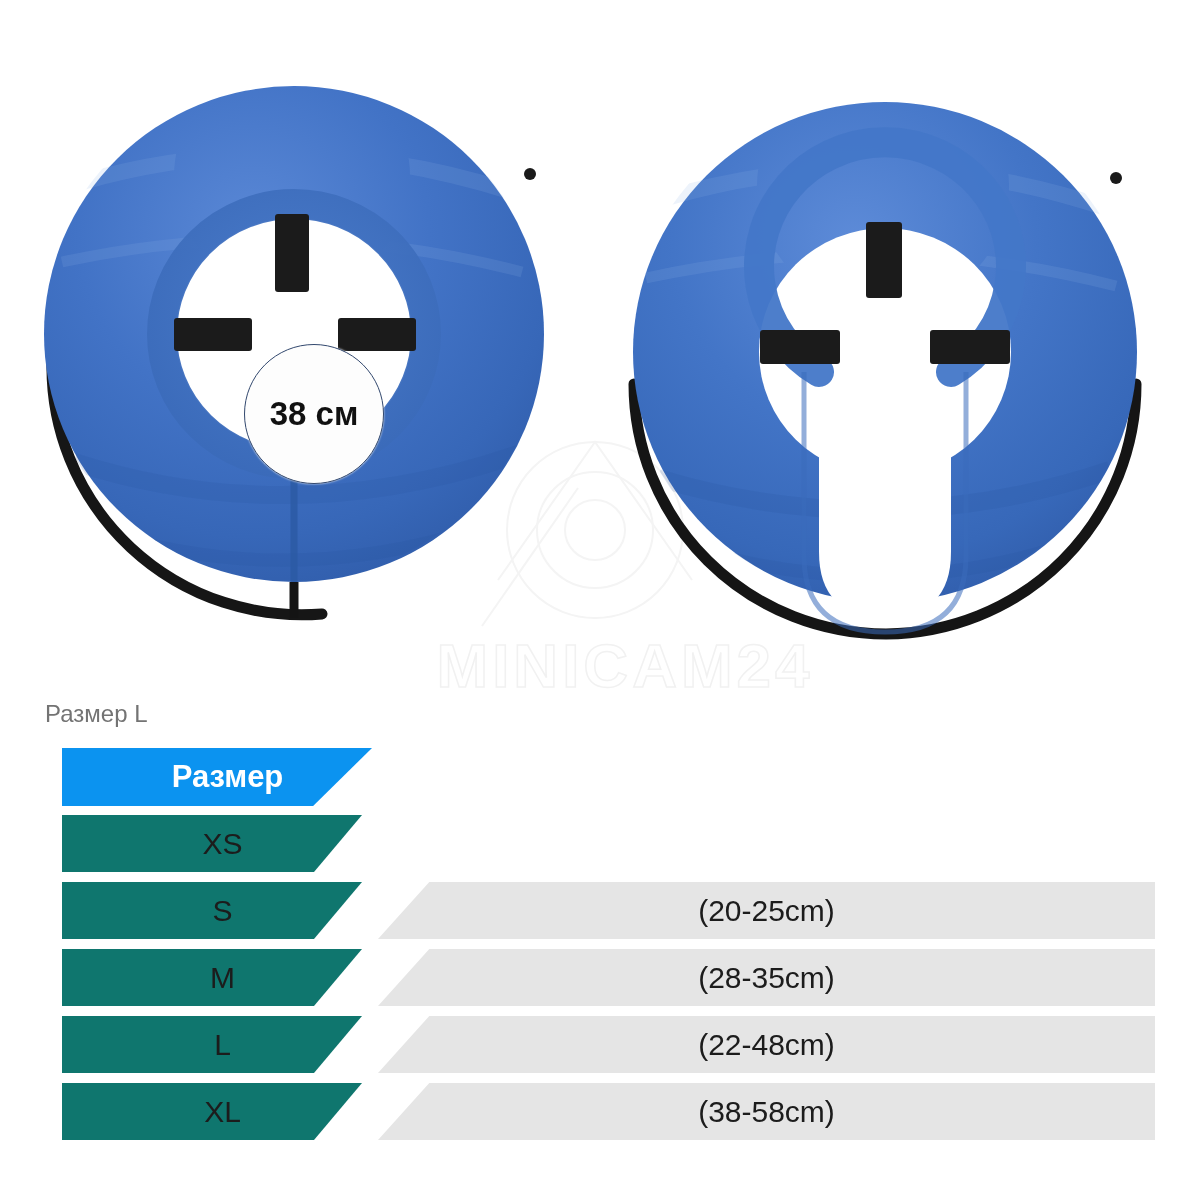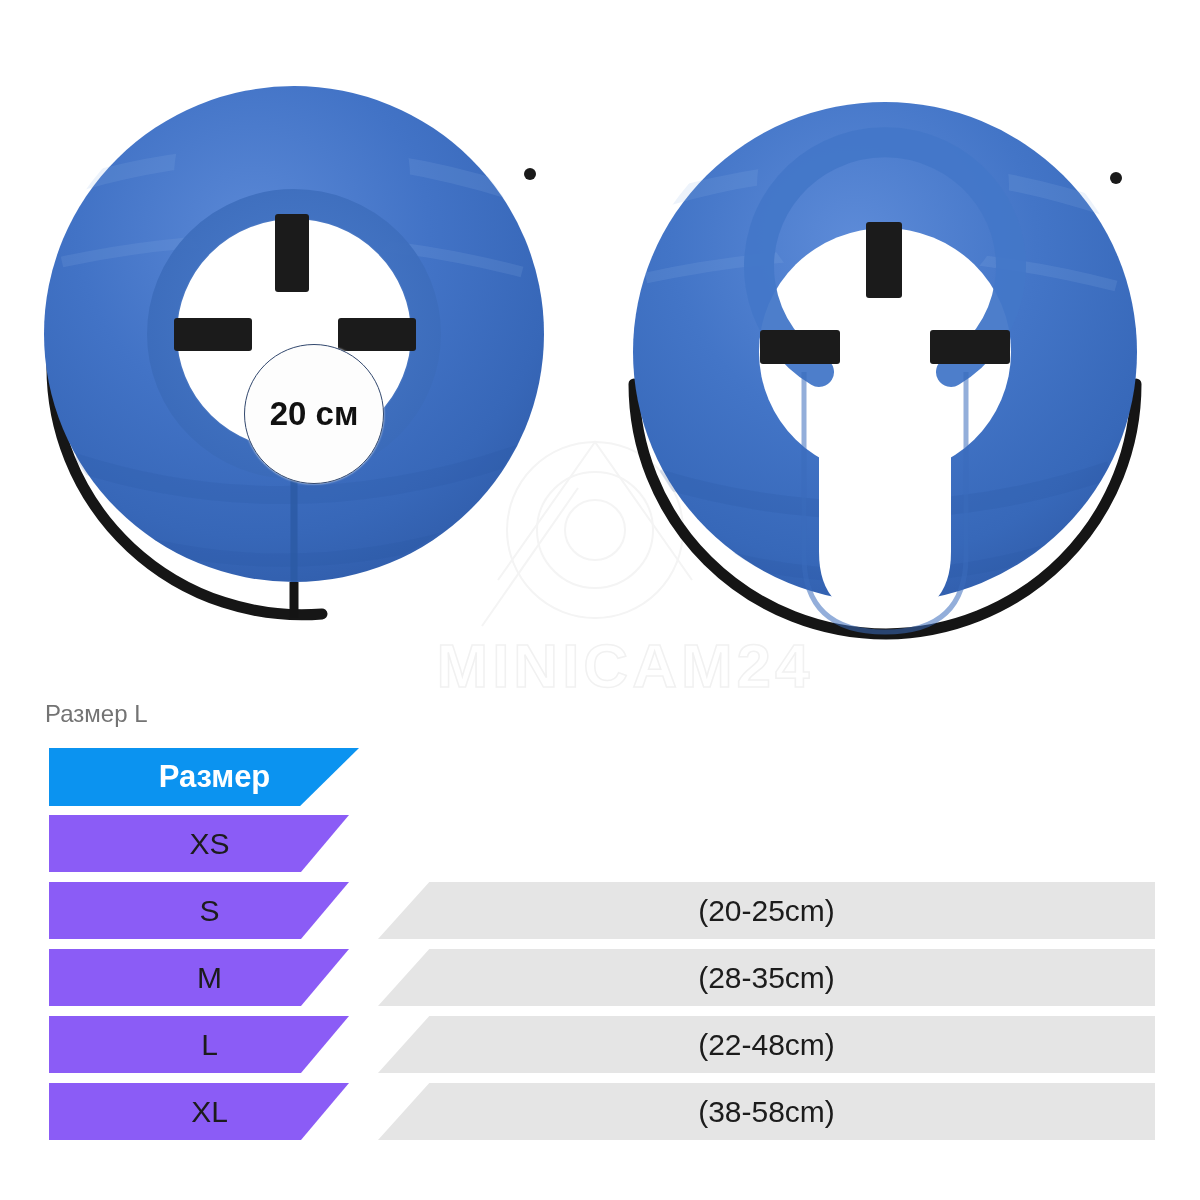--- a/index.html
+++ b/index.html
@@ -110,41 +110,41 @@
     position: absolute;
     height: 57px;
     display: flex;
     align-items: center;
     justify-content: center;
     font-size: 30px;
     color: #1c1c1c;
     box-sizing: border-box;
   }
   .cell-size {
-    left: 4px;
+    left: 17px;
     width: 300px;
     clip-path: polygon(0 0, 100% 0, 84% 100%, 0 100%);
     padding-left: 21px;
   }
   .cell-neck {
     left: 333px;
     width: 777px;
     clip-path: polygon(6.6% 0, 100% 0, 100% 100%, 0 100%);
   }
   .head .cell {
     background: #0b93f0;
     color: #ffffff;
     font-weight: bold;
     font-size: 31px;
     height: 58px;
   }
   .head .cell-size { width: 310px; clip-path: polygon(0 0, 100% 0, 81% 100%, 0 100%); }
   .head .cell-neck { left: 333px; width: 777px; clip-path: polygon(6.9% 0, 100% 0, 100% 100%, 0 100%); }
   .body-row .cell {
-    background: #8b5cf6;
+    background: #0f766e;
   }
   .body-row .cell-neck { background: #e5e5e5; }
 </style>
 </head>
 <body>
 
 <div id="photo-area">
 
   <div id="watermark">
     <svg id="watermark-mark" viewBox="0 0 230 200">
@@ -195,21 +195,21 @@
 
       <rect x="253" y="152" width="34" height="78" rx="3" fill="#1b1b1b"></rect>
       <rect x="152" y="256" width="78" height="33" rx="3" fill="#1b1b1b"></rect>
       <rect x="316" y="256" width="78" height="33" rx="3" fill="#1b1b1b"></rect>
 
       <path d="M272 392 L272 552" stroke="#2c5aa5" stroke-width="7" fill="none" opacity="0.85"></path>
       <path d="M272 520 L272 556" stroke="#141414" stroke-width="9" fill="none"></path>
 
       <circle cx="508" cy="112" r="6" fill="#1a1a1a"></circle>
     </svg>
-    <div id="size-circle-left" class="size-circle">20 см</div>
+    <div id="size-circle-left" class="size-circle">38 см</div>
   </div>
 
   <div id="collar-right" class="collar-wrap">
     <svg width="570" height="590" viewBox="0 0 570 590">
       <defs>
         <radialGradient id="rgFab" cx="44%" cy="28%" r="80%">
           <stop offset="0%" stop-color="#5d8bd8"></stop>
           <stop offset="45%" stop-color="#4375c7"></stop>
           <stop offset="80%" stop-color="#3768b9"></stop>
           <stop offset="100%" stop-color="#2f5aa7"></stop>

